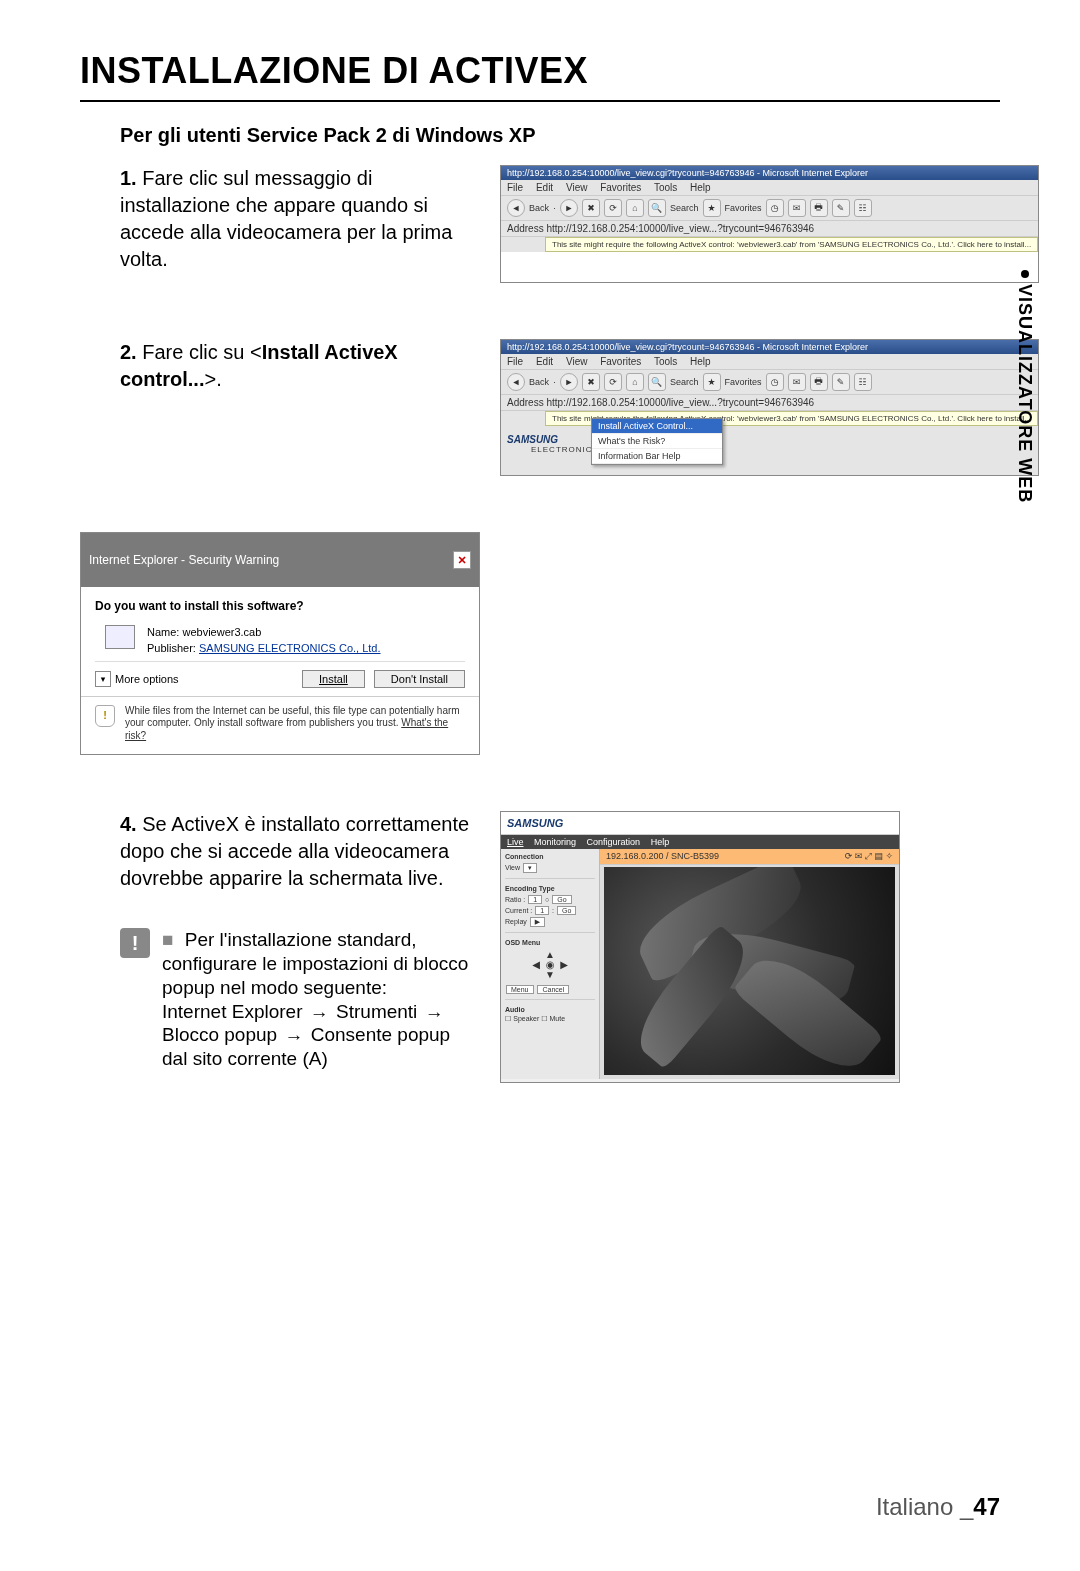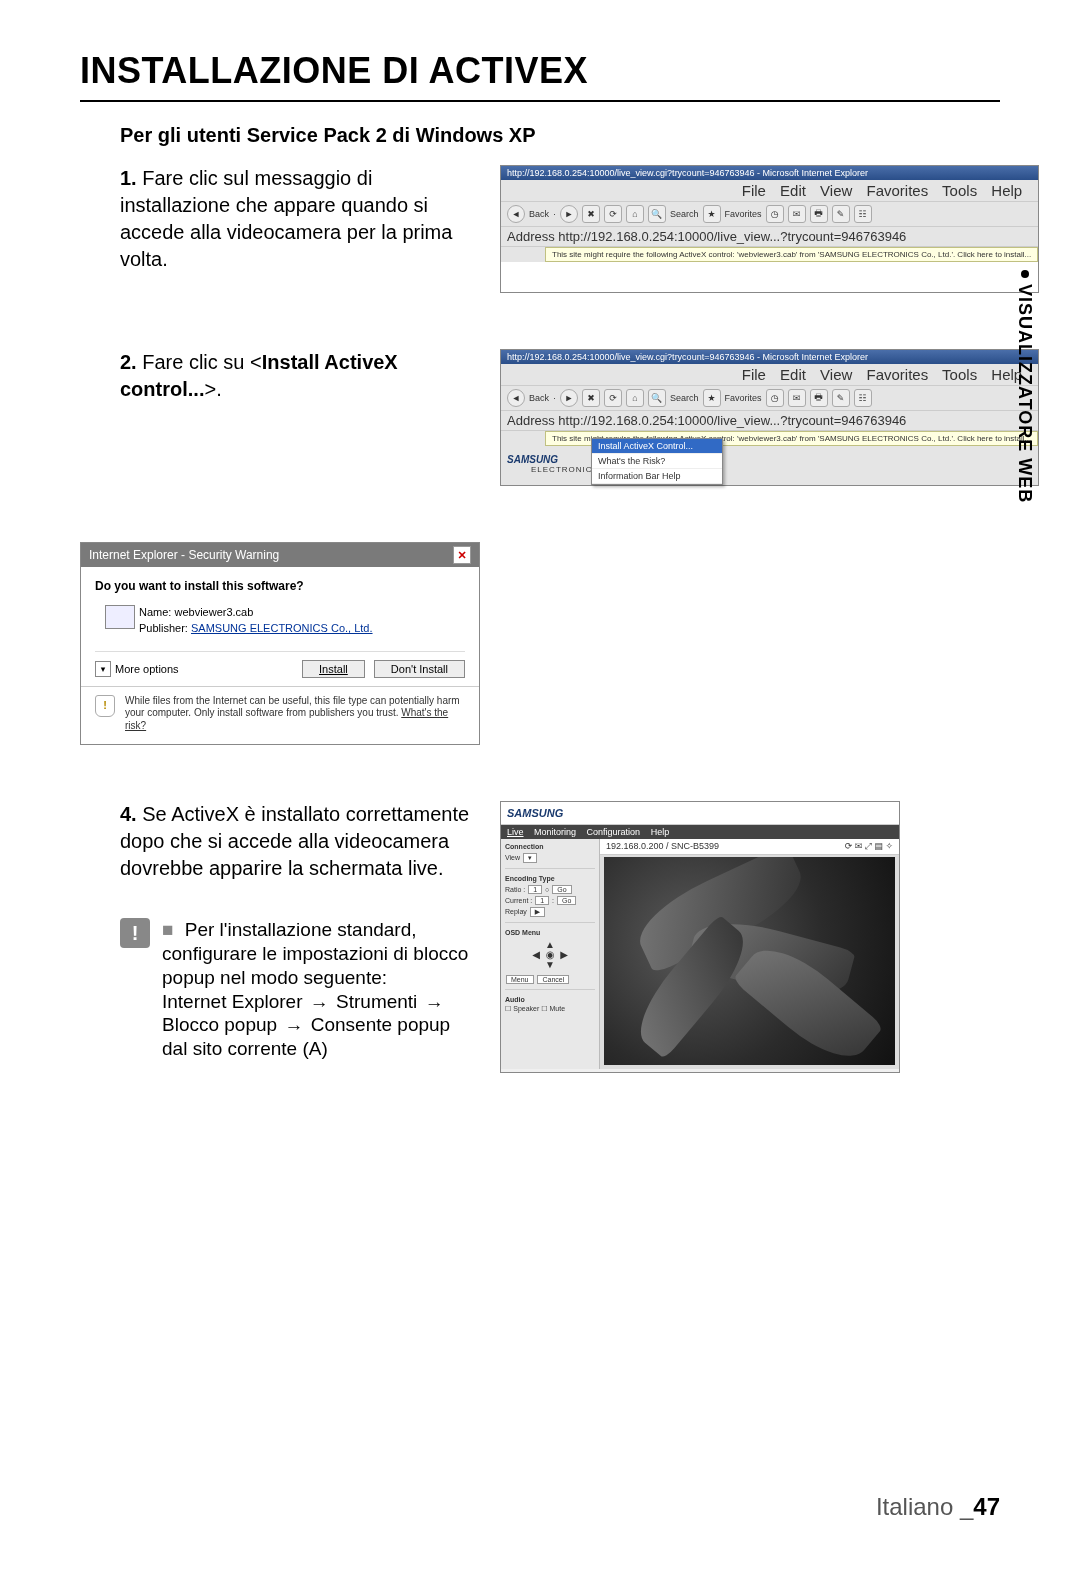--- a/index.html
+++ b/index.html
@@ -91,23 +91,22 @@
   .ie-title {
     background: linear-gradient(#4a6ea9, #2a4e89);
     color:#fff;
     padding: 2px 6px;
     font-size: 9px;
     white-space: nowrap;
     overflow: hidden;
   }
   .ie-menu {
     padding: 2px 6px;
-    font-size: 15px;
+    font-size: 10px;
     border-bottom: 1px solid #ccc;
-    text-align: right;
   }
   .ie-menu span { margin-right: 10px; }
   .ie-tools {
     display:flex;
     align-items:center;
     gap:4px;
     padding:3px 6px;
     border-bottom:1px solid #ccc;
   }
   .ie-btn {
@@ -117,21 +116,21 @@
     background:#eee;
     display:inline-flex;
     align-items:center;
     justify-content:center;
     font-size:9px;
   }
   .ie-btn.round { border-radius:50%; }
   .ie-address {
     padding:2px 6px;
     border-bottom:1px solid #ccc;
-    font-size:13px;
+    font-size:10px;
     white-space:nowrap;
     overflow:hidden;
   }
   .ie-infobar {
     background:#ffffe1;
     border:1px solid #c0c080;
     padding:2px 6px;
     font-size:8px;
     color:#333;
     white-space:nowrap;
@@ -177,41 +176,41 @@
   }
   .sec-dialog {
     border:1px solid #888;
     background:#fff;
     font-family:Tahoma,sans-serif;
     font-size:11px;
   }
   .sec-title {
     background:#7a7a7a;
     color:#fff;
-    padding:3px 8px;
+    padding:18px 8px;
     font-size:12px;
     display:flex;
     justify-content:space-between;
     align-items:center;
   }
   .sec-close {
     width:16px;height:16px;
     background:#fff;
     color:#c00;
     border:1px solid #999;
     display:inline-flex;
     align-items:center;justify-content:center;
     font-weight:bold;
     font-size:11px;
   }
   .sec-body {
     padding:12px 14px 8px 14px;
   }
   .sec-q { font-weight:bold; margin-bottom:12px; font-size:12px;}
-  .sec-file-row { display:flex; gap:4px; align-items:flex-start; margin-left:10px; margin-bottom:14px;}
+  .sec-file-row { display:flex; gap:12px; align-items:flex-start; margin-left:10px; margin-bottom:4px;}
   .file-ico {
     width:28px;height:22px;border:1px solid #888;background:#eef;
   }
   .sec-file-labels { font-size:11px; line-height:1.45;}
   .sec-file-labels a { color:#003399; text-decoration:underline;}
   .sec-more-row {
     display:flex; justify-content:space-between; align-items:center;
     border-top:1px solid #ddd; padding-top:8px; margin-top:4px;
   }
   .more-btn-group { display:flex; align-items:center; gap:4px; font-size:11px;}
@@ -285,21 +284,21 @@
   }
   .osd-pad div { display:flex; justify-content:center; gap:0;}
   .osd-pad span { display:inline-block; width:14px; }
   .live-view {
     flex:1;
     background:#ddd;
     position:relative;
     padding:0;
   }
   .live-ip-bar {
-    background:#ffffff;border-bottom:1px solid #ccc;
+    background:#fdba74;border-bottom:1px solid #ccc;
     display:flex;justify-content:space-between;
     padding:2px 6px;font-size:9px;color:#333;
   }
   .plant {
     position:absolute; inset:18px 4px 4px 4px;
     background:
       radial-gradient(circle at 30% 40%, #5a5a5a 0, #2b2b2b 55%, #111 100%);
     overflow:hidden;
   }
   .leaf {

